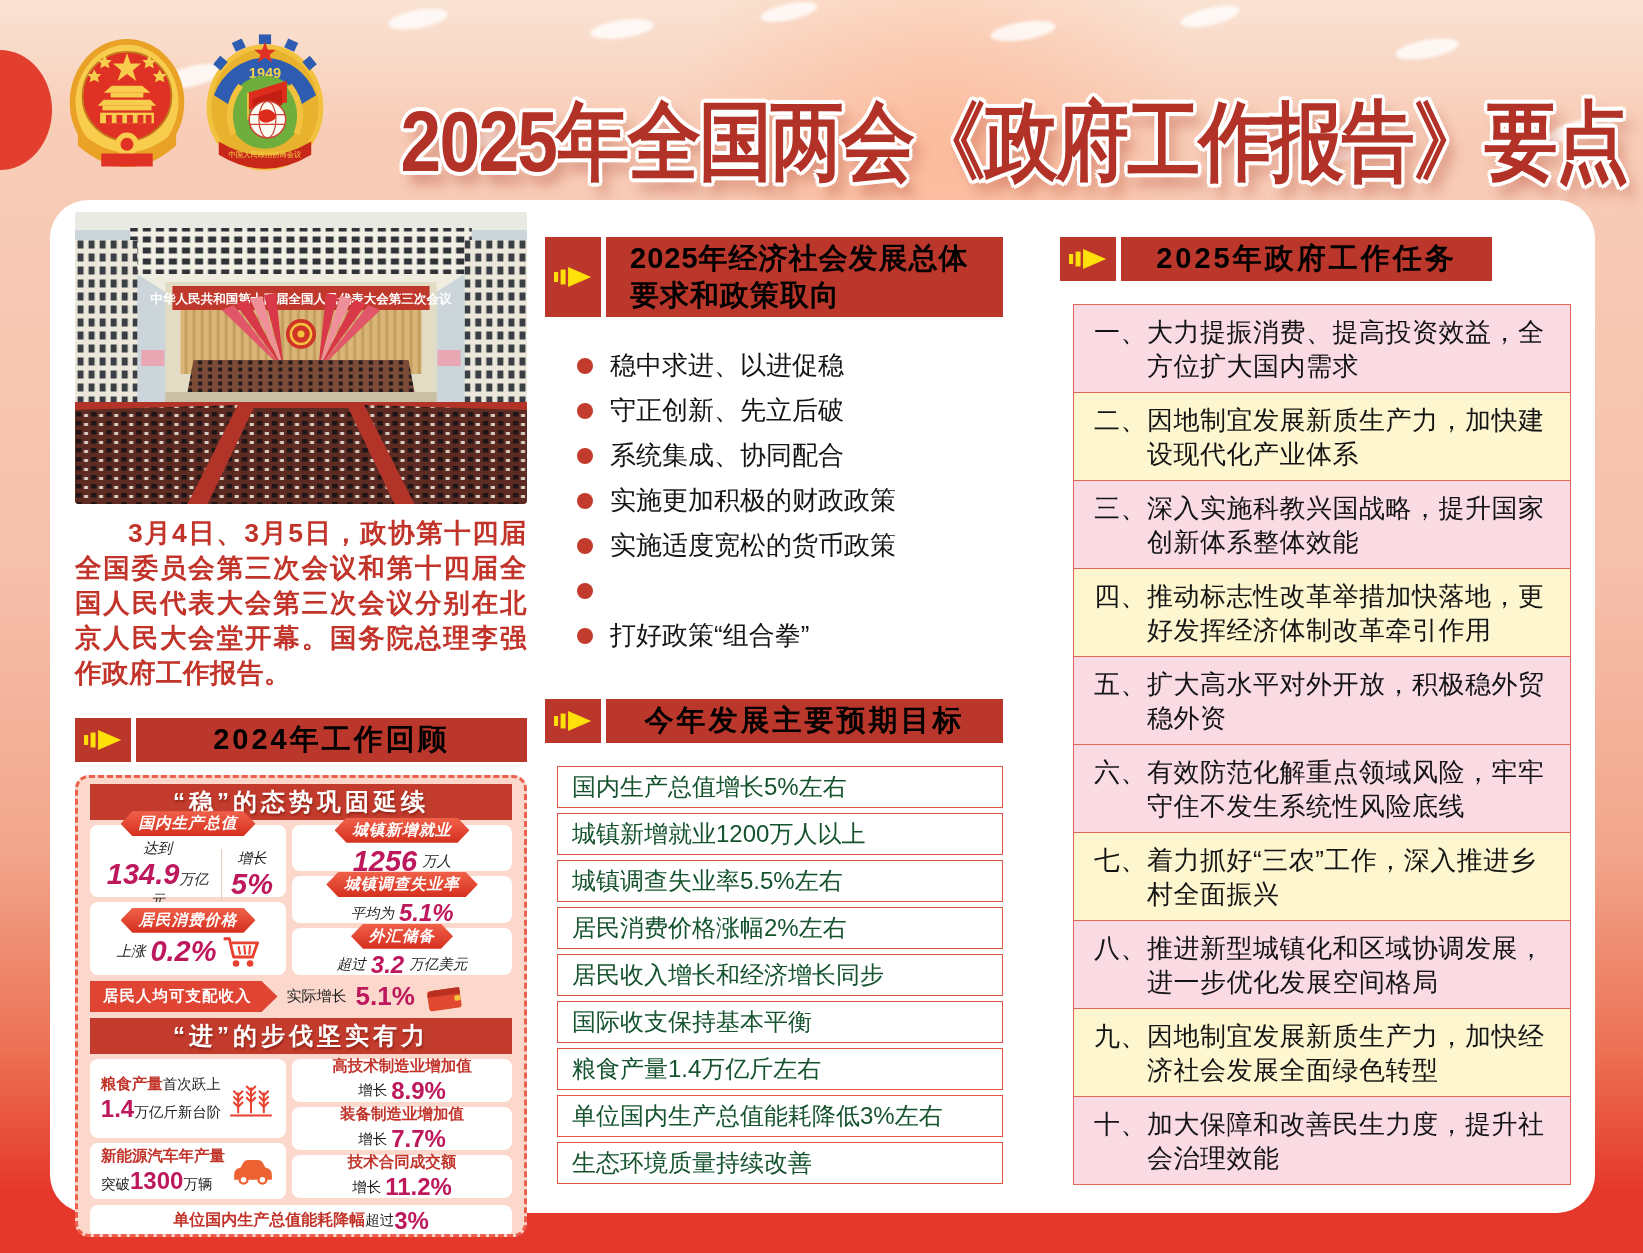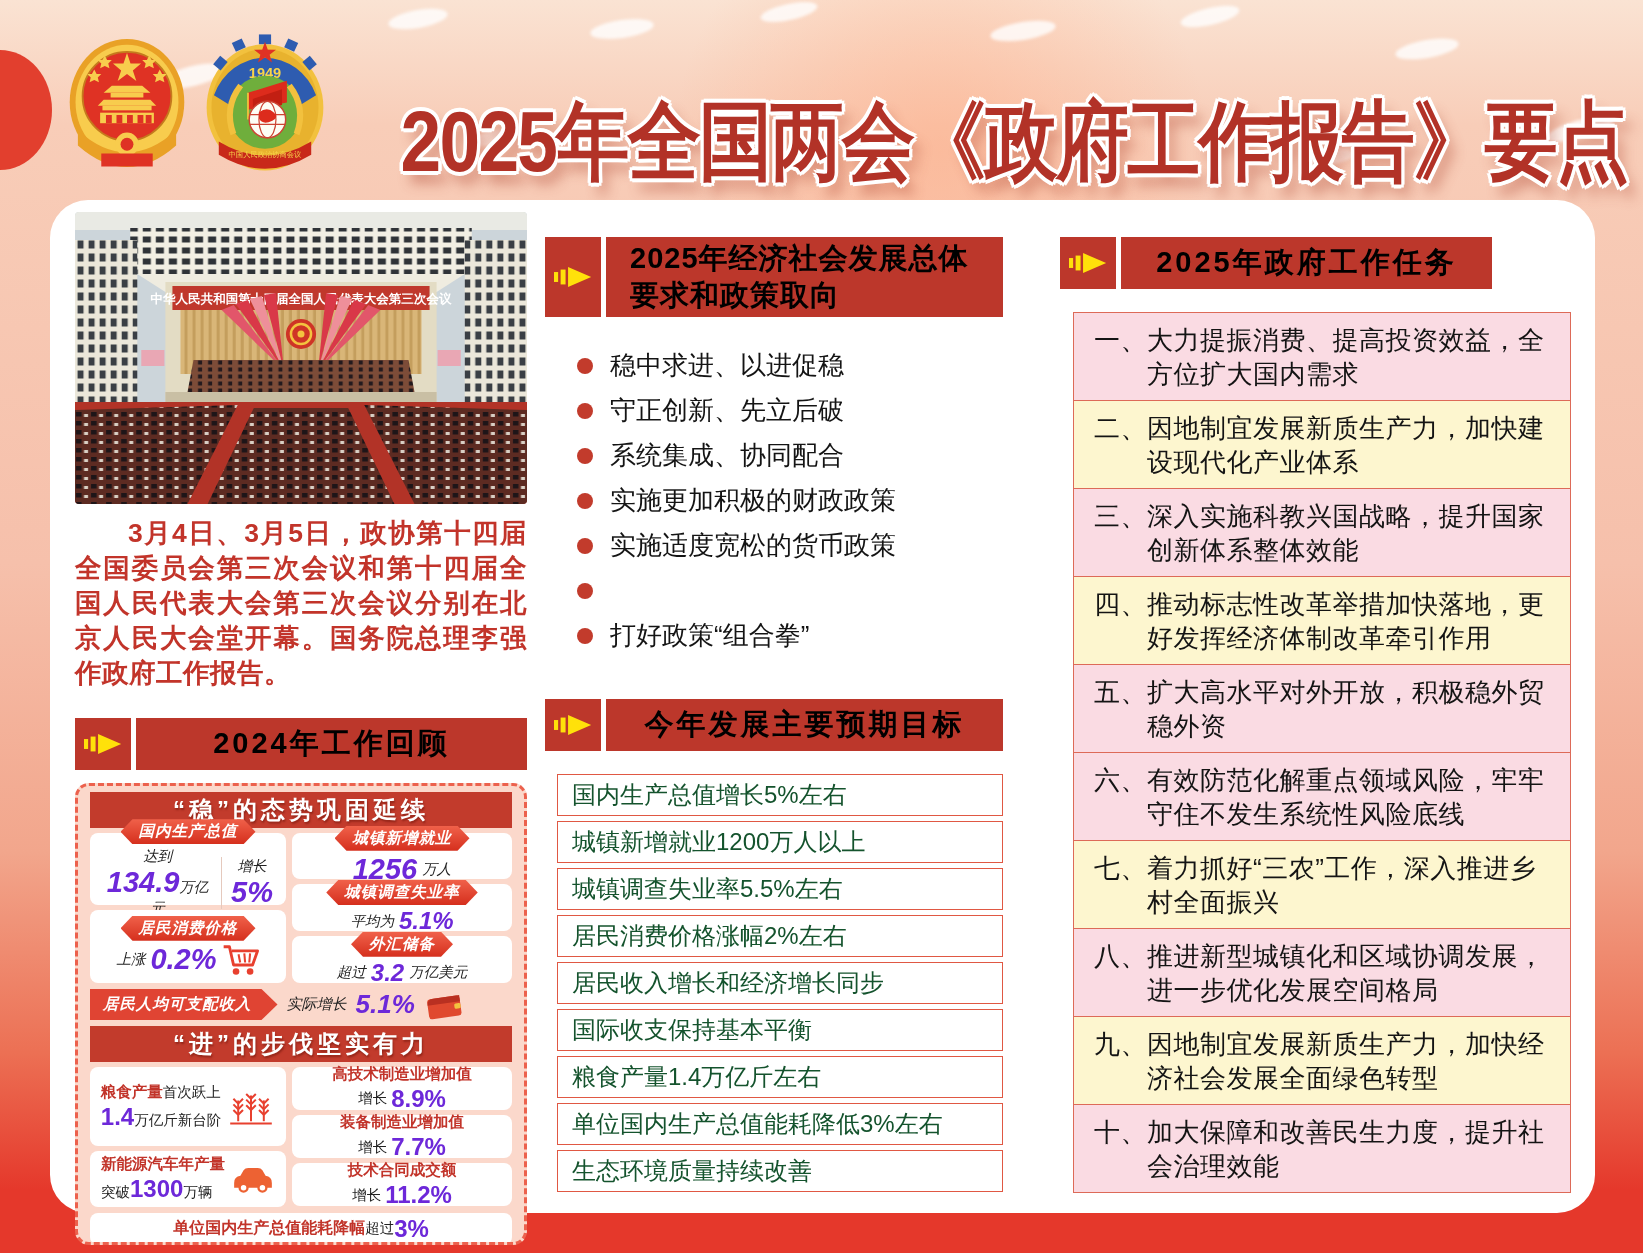--- a/index.html
+++ b/index.html
@@ -21,21 +21,21 @@
       3px 3px 0 #fff,-3px 3px 0 #fff,3px -3px 0 #fff,-3px -3px 0 #fff,
       9px 12px 14px rgba(170,60,40,.45);
   }
   .emblem{position:absolute;top:32px;}
   .emblem.nat{left:68px;width:118px;height:152px;}
   .emblem.cppcc{left:202px;width:126px;height:152px;}
 
   .panel{position:absolute;left:50px;top:200px;width:1545px;height:1013px;background:#fff;border-radius:38px;}
 
   
-  .hd{display:flex;height:52px;}
+  .hd{display:flex;height:44px;}
   .hd-arrowbox{width:56px;background:#bc372b;display:flex;align-items:center;justify-content:center;margin-right:5px;flex:none;}
   .hd-bar{flex:1;background:#bc372b;color:#000000;font-weight:bold;display:flex;align-items:center;justify-content:center;
     font-size:29px;letter-spacing:3px;}
   .hd.two-line{height:80px;}
   .hd.two-line .hd-bar{justify-content:flex-start;padding-left:24px;line-height:37px;white-space:pre-line;letter-spacing:1px;}
 
   
   .col1{position:absolute;left:25px;top:12px;width:452px;}
   .photo{display:block;width:452px;height:292px;border-radius:4px;}
   .intro{margin-top:12px;font-size:26.5px;font-weight:bold;color:#c2342a;line-height:35px;
@@ -49,27 +49,27 @@
   .prow{display:flex;gap:6px;margin-top:5px;height:140px;flex:none;}
   .scol{display:flex;flex-direction:column;gap:5px;}
   .scol.l{width:196px;flex:none;}
   .scol.r{flex:1;}
   .card{flex:1;background:#fff;border-radius:8px;padding:3px 4px;text-align:center;display:flex;flex-direction:column;
     align-items:center;justify-content:center;min-height:0;}
   .tag{width:max-content;max-width:95%;padding:2px 18px;background:linear-gradient(180deg,#f0614a,#d52f1d);
     clip-path:polygon(12px 0,calc(100% - 12px) 0,100% 50%,calc(100% - 12px) 100%,12px 100%,0 50%);
     color:#fff;font-size:15.5px;font-weight:bold;letter-spacing:1px;flex:none;}
   .s{font-size:14.5px;color:#222;}
-  .big{font-size:24px;font-weight:900;color:#6d28d9;}
+  .big{font-size:24px;font-weight:900;color:#be185d;}
   .big.xl{font-size:29px;}
   .gdp-row{display:flex;align-items:center;margin-top:3px;}
   .gdp-g{padding:0 9px;}
   .gdp-g + .gdp-g{border-left:1px solid #e5c9bd;}
   .inline-val{display:flex;align-items:center;justify-content:center;gap:5px;margin-top:2px;}
-  .income{display:flex;align-items:center;margin-top:6px;height:32px;flex:none;gap:9px;font-style:italic;}
+  .income{display:flex;align-items:center;margin-top:6px;height:32px;flex:none;gap:9px;}
   .flag{background:#e04433;color:#fff;font-size:15.5px;font-weight:bold;padding:5px 26px 5px 13px;flex:none;
     clip-path:polygon(0 0,calc(100% - 16px) 0,100% 50%,calc(100% - 16px) 100%,0 100%);letter-spacing:1px;}
   .ptitle{font-size:15.5px;font-weight:bold;color:#c2342a;}
   .pcard-line{display:flex;align-items:center;justify-content:center;gap:4px;}
   .grain-card,.nev-card{flex-direction:row;gap:6px;text-align:left;}
   .grain-txt,.nev-txt{display:flex;flex-direction:column;}
   .bottomrow{margin-top:6px;height:32px;flex:none;background:#fff;border-radius:8px;display:flex;align-items:center;
     justify-content:center;}
 
   

